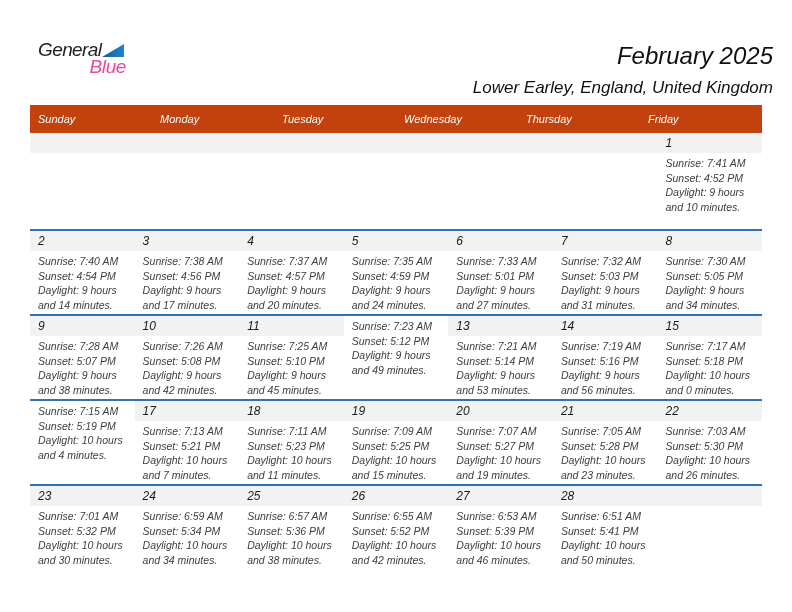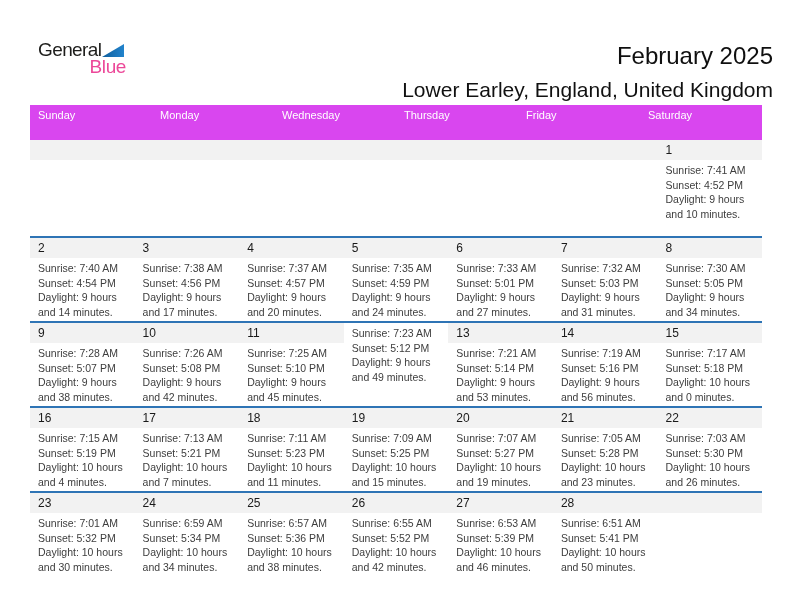--- a/index.html
+++ b/index.html
@@ -6,20 +6,21 @@
   body {
     font-family: "Liberation Sans", "DejaVu Sans", sans-serif;
     background: #ffffff;
   }
   .page {
     position: relative;
     width: 792px;
     height: 612px;
     background: #ffffff;
     overflow: hidden;
+    font-style: italic;
   }
   
   .logo {
     position: absolute;
     left: 38px;
     top: 40px;
     width: 88px;
   }
   .logo-row {
     display: flex;
@@ -47,35 +48,36 @@
     right: 19px;
     top: 42px;
     text-align: right;
   }
   .title {
     font-size: 24px;
     color: #0f0f0f;
     line-height: 1.2;
   }
   .subtitle {
-    font-size: 21px;
+    font-size: 17px;
     color: #111111;
     margin-top: 7px;
   }
   
   .calendar {
     position: absolute;
     left: 30px;
     top: 105px;
     width: 732px;
   }
   .weekday-row {
     display: flex;
-    height: 35px;
-    background: #d946ef;
+    height: 28px;
+    background: #c2410c;
+    align-items: center;
   }
   .weekday-cell {
     flex: 1;
     color: #ffffff;
     font-size: 11px;
     line-height: 20px;
     padding-left: 8px;
     white-space: nowrap;
     overflow: hidden;
   }
@@ -127,24 +129,24 @@
 
   <div class="titles">
     <div class="title">February 2025</div>
     <div class="subtitle">Lower Earley, England, United Kingdom</div>
   </div>
 
   <div class="calendar">
     <div class="weekday-row" id="weekday-row">
         <div class="weekday-cell">Sunday</div>
         <div class="weekday-cell">Monday</div>
+        <div class="weekday-cell">Tuesday</div>
         <div class="weekday-cell">Wednesday</div>
         <div class="weekday-cell">Thursday</div>
         <div class="weekday-cell">Friday</div>
-        <div class="weekday-cell">Saturday</div>
       </div>
     <div id="weeks">
         <div class="week-row">
           <div class="cell">
             <div class="cell-band"><span></span></div>
             <div class="cell-body"></div>
           </div>
           <div class="cell">
             <div class="cell-band"><span></span></div>
             <div class="cell-body"></div>
@@ -299,21 +301,20 @@
             <div class="cell-body">
               <div>Sunrise: 7:17 AM</div>
               <div>Sunset: 5:18 PM</div>
               <div>Daylight: 10 hours</div>
               <div>and 0 minutes.</div>
             </div>
           </div>
         </div>
         <div class="week-row">
           <div class="cell">
-            <div class="cell-band"><span>16</span></div>
             <div class="cell-body">
               <div>Sunrise: 7:15 AM</div>
               <div>Sunset: 5:19 PM</div>
               <div>Daylight: 10 hours</div>
               <div>and 4 minutes.</div>
             </div>
           </div>
           <div class="cell">
             <div class="cell-band"><span>17</span></div>
             <div class="cell-body">

